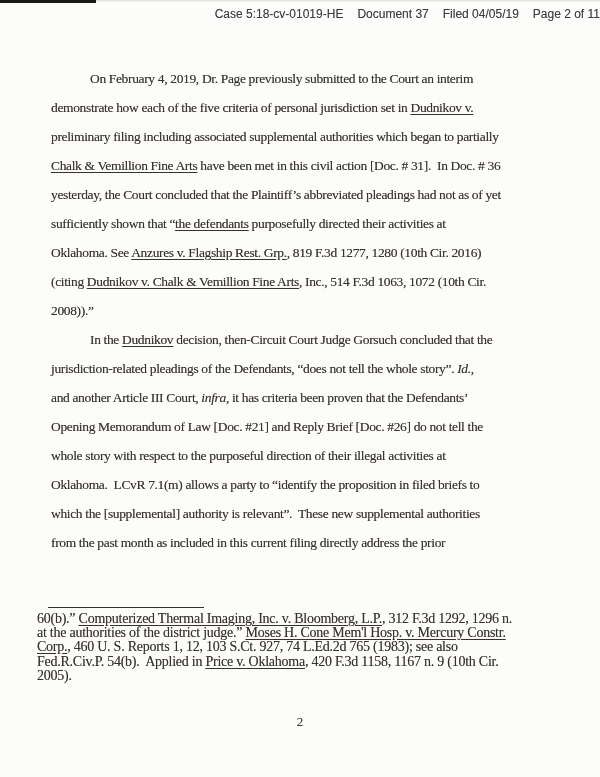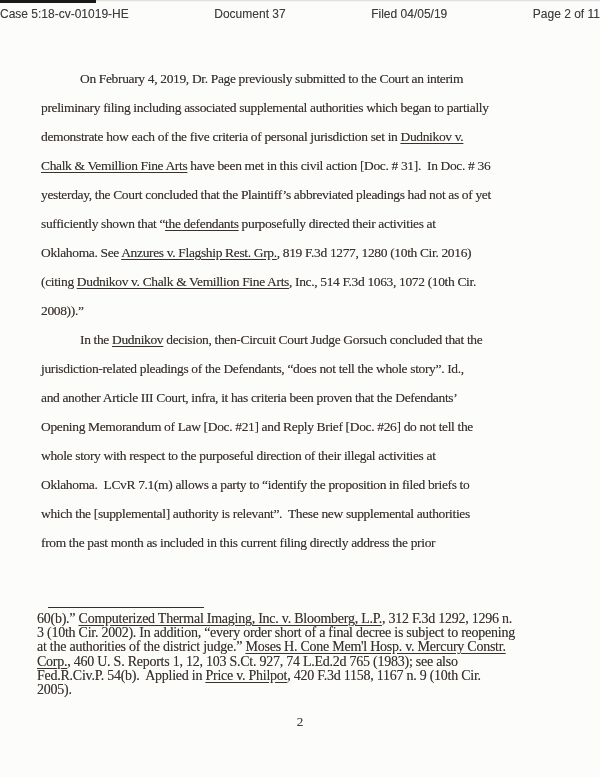--- a/index.html
+++ b/index.html
@@ -21,41 +21,41 @@
   .top-edge-black {
     position: absolute; left: 0; top: 0;
     width: 96px; height: 3px;
     background: #191918;
   }
 
   
   .stamp-header {
     position: absolute; top: 7px; left: 0;
     width: 100%;
-    display: flex; justify-content: space-between;
+    display: flex; justify-content: flex-end;
     column-gap: 14px;
     font-family: "Liberation Sans", sans-serif;
     font-size: 12px;
     color: #3d3d40;
     text-shadow: 0 0 0.5px rgba(70,70,75,.45);
   }
 
   
   .doc-body {
-    position: absolute; left: 41px; top: 64px;
+    position: absolute; left: 51px; top: 64px;
     font-size: 13.5px;
     line-height: 29px;
     letter-spacing: -0.35px;
     color: #38322e;
     text-shadow: 0 0 0.55px rgba(65,55,48,.5);
   }
   .tline { white-space: pre; }
   .tline.indent { padding-left: 39px; }
   .u { text-decoration: underline; text-underline-offset: 2px; }
-  .i { }
+  .i { font-style: italic; }
 
   
   .footnote-separator {
     position: absolute; left: 48px; top: 607px;
     width: 156px; height: 0;
     border-top: 1.5px solid #33302c;
   }
   .doc-footnote {
     position: absolute; left: 37px; top: 612px;
     font-size: 14px;
@@ -83,42 +83,41 @@
 
 <div class="stamp-header">
   <span>Case 5:18-cv-01019-HE</span>
   <span>Document 37</span>
   <span>Filed 04/05/19</span>
   <span>Page 2 of 11</span>
 </div>
 
 <div class="doc-body">
     <div class="tline indent"><span>On February 4, 2019, Dr. Page previously submitted to the Court an interim</span></div>
+    <div class="tline"><span>demonstrate how each of the five criteria of personal jurisdiction set in </span><span class="u">Dudnikov v.</span></div>
     <div class="tline"><span>preliminary filing including associated supplemental authorities which began to partially</span></div>
-    <div class="tline"><span>demonstrate how each of the five criteria of personal jurisdiction set in </span><span class="u">Dudnikov v.</span></div>
     <div class="tline"><span class="u">Chalk &amp; Vemillion Fine Arts</span><span> have been met in this civil action [Doc. # 31].  In Doc. # 36</span></div>
     <div class="tline"><span>yesterday, the Court concluded that the Plaintiff’s abbreviated pleadings had not as of yet</span></div>
     <div class="tline"><span>sufficiently shown that “</span><span class="u">the defendants</span><span> purposefully directed their activities at</span></div>
     <div class="tline"><span>Oklahoma. See </span><span class="u">Anzures v. Flagship Rest. Grp.</span><span>, 819 F.3d 1277, 1280 (10th Cir. 2016)</span></div>
     <div class="tline"><span>(citing </span><span class="u">Dudnikov v. Chalk &amp; Vemillion Fine Arts</span><span>, Inc., 514 F.3d 1063, 1072 (10th Cir.</span></div>
     <div class="tline"><span>2008)).”</span></div>
     <div class="tline indent"><span>In the </span><span class="u">Dudnikov</span><span> decision, then-Circuit Court Judge Gorsuch concluded that the</span></div>
     <div class="tline"><span>jurisdiction-related pleadings of the Defendants, “does not tell the whole story”. </span><span class="i">Id.</span><span>,</span></div>
     <div class="tline"><span>and another Article III Court, </span><span class="i">infra</span><span>, it has criteria been proven that the Defendants’</span></div>
     <div class="tline"><span>Opening Memorandum of Law [Doc. #21] and Reply Brief [Doc. #26] do not tell the</span></div>
     <div class="tline"><span>whole story with respect to the purposeful direction of their illegal activities at</span></div>
     <div class="tline"><span>Oklahoma.  LCvR 7.1(m) allows a party to “identify the proposition in filed briefs to</span></div>
     <div class="tline"><span>which the [supplemental] authority is relevant”.  These new supplemental authorities</span></div>
     <div class="tline"><span>from the past month as included in this current filing directly address the prior</span></div>
   </div>
 
 <div class="footnote-separator"></div>
 
 <div class="doc-footnote">
     <div class="tline"><span>60(b).” </span><span class="u">Computerized Thermal Imaging, Inc. v. Bloomberg, L.P.</span><span>, 312 F.3d 1292, 1296 n.</span></div>
-    <div class="tline"><span>3 (10th Cir. 2002). In addition, “every order short of a final decree is subject to reopening</span></div>
     <div class="tline"><span>at the authorities of the district judge.” </span><span class="u">Moses H. Cone Mem'l Hosp. v. Mercury Constr.</span></div>
     <div class="tline"><span class="u">Corp.</span><span>, 460 U. S. Reports 1, 12, 103 S.Ct. 927, 74 L.Ed.2d 765 (1983); see also</span></div>
-    <div class="tline"><span>Fed.R.Civ.P. 54(b).  Applied in </span><span class="u">Price v. Philpot</span><span>, 420 F.3d 1158, 1167 n. 9 (10th Cir.</span></div>
+    <div class="tline"><span>Fed.R.Civ.P. 54(b).  Applied in </span><span class="u">Price v. Oklahoma</span><span>, 420 F.3d 1158, 1167 n. 9 (10th Cir.</span></div>
     <div class="tline"><span>2005).</span></div>
   </div>
 
 <div class="page-number">2</div>
 
 </body></html>

